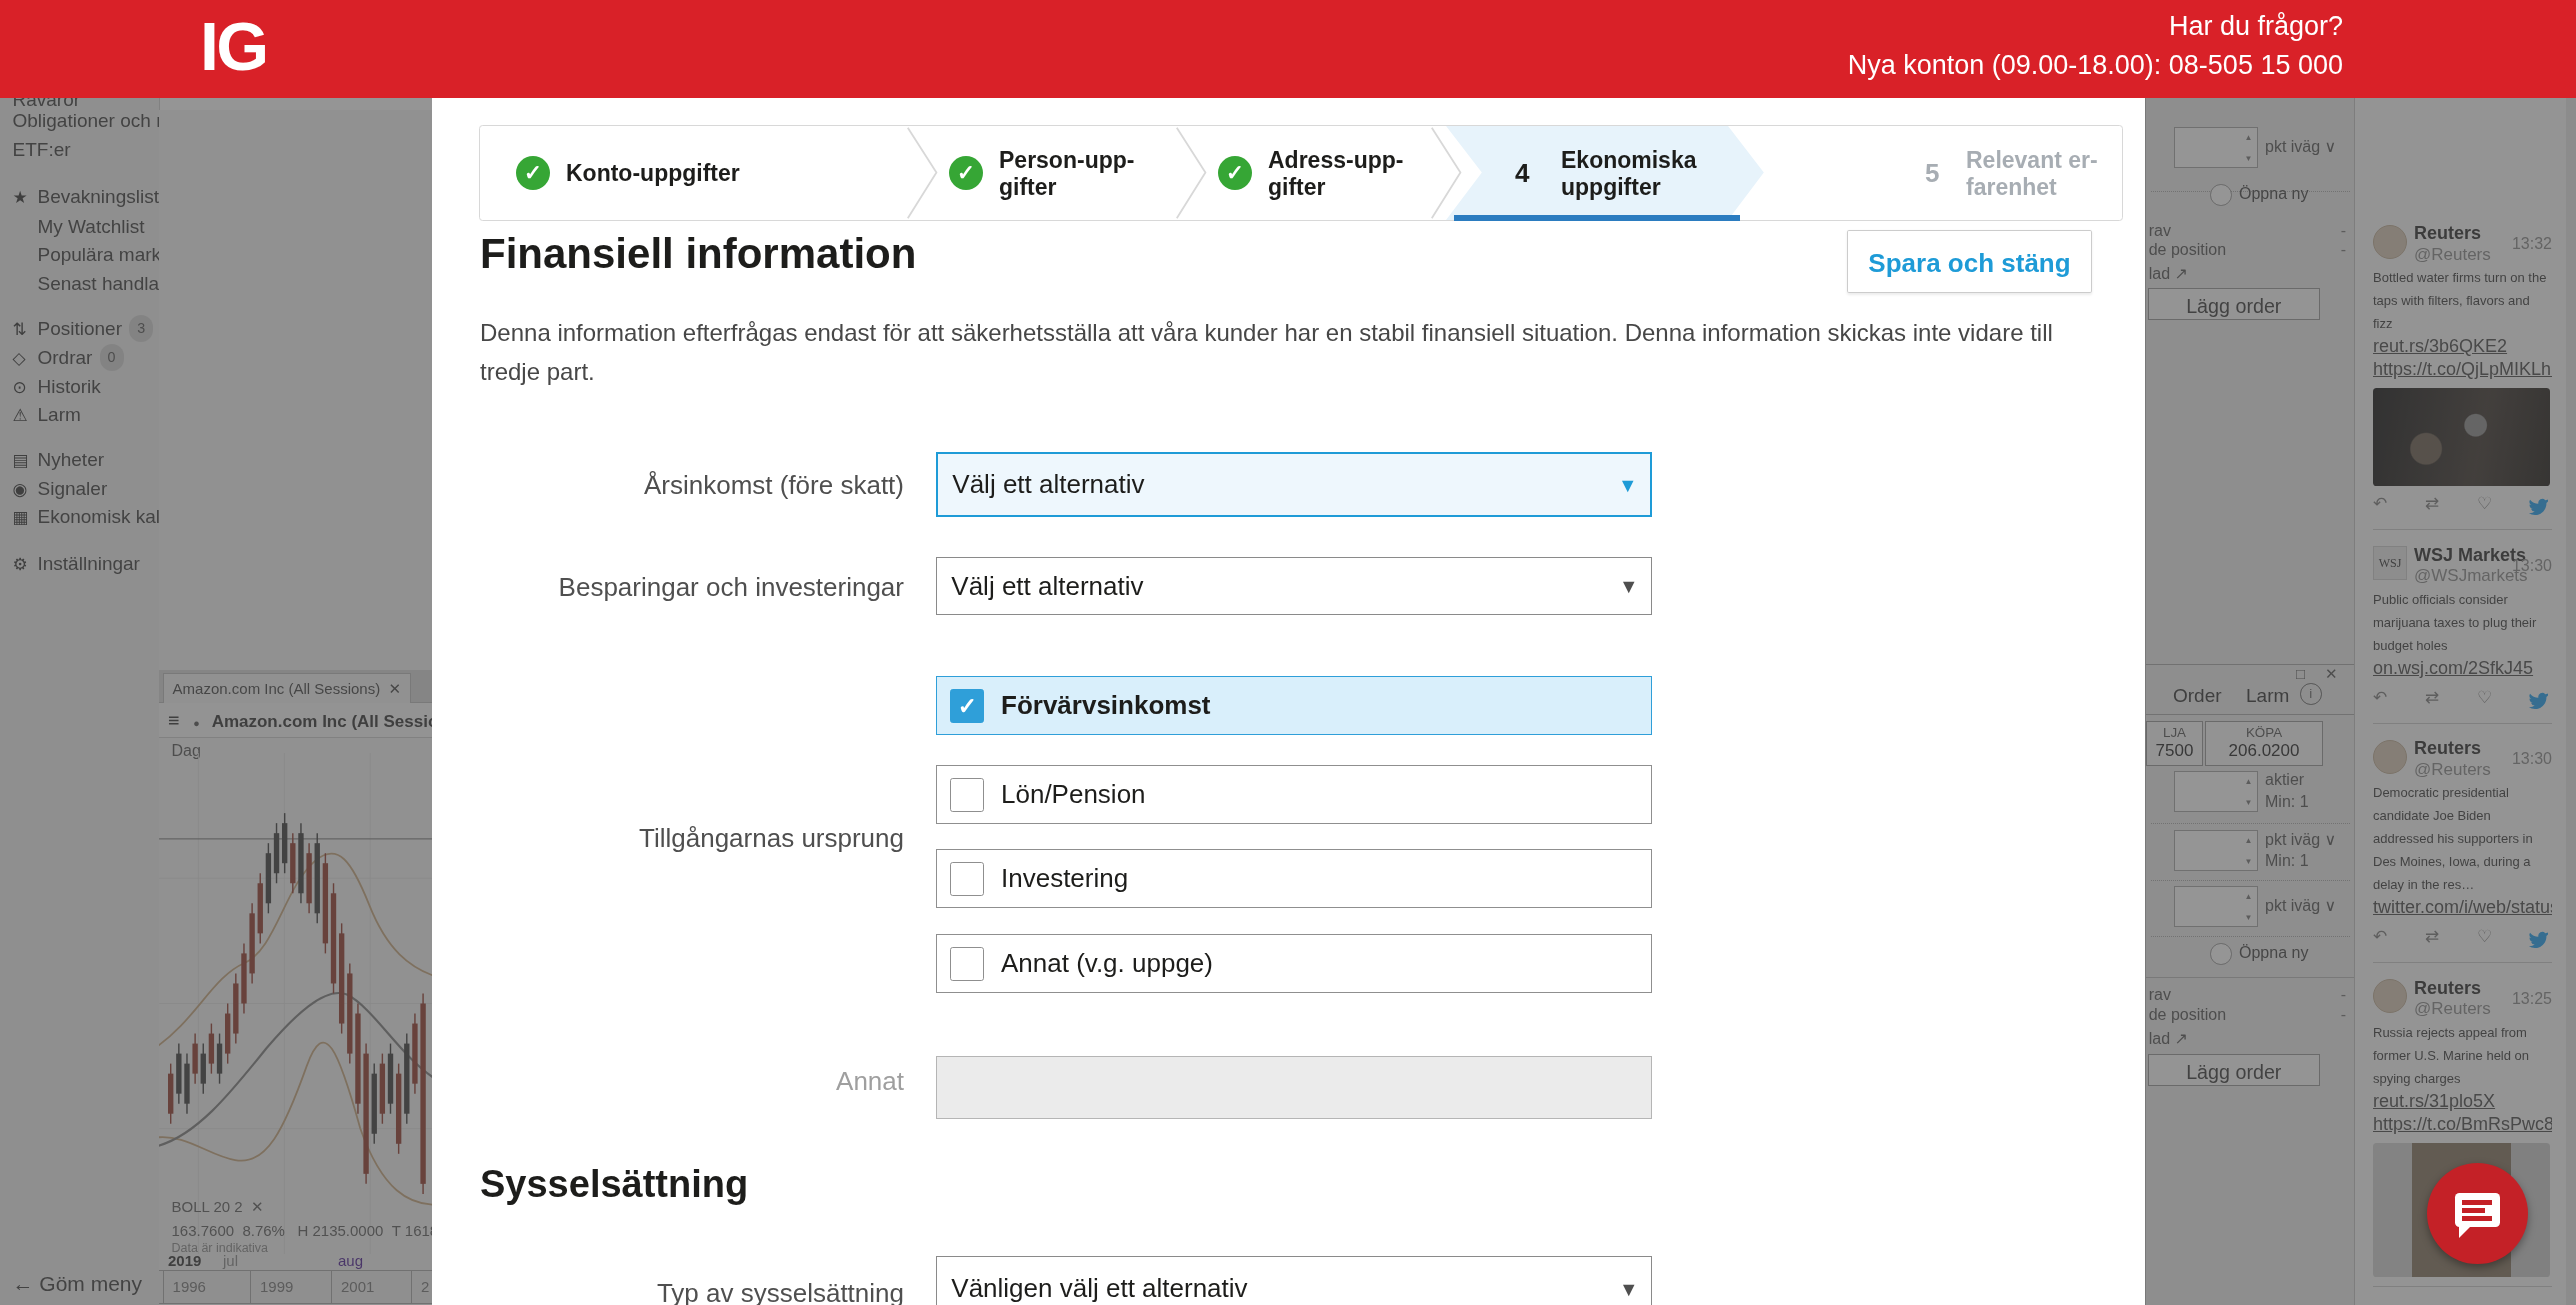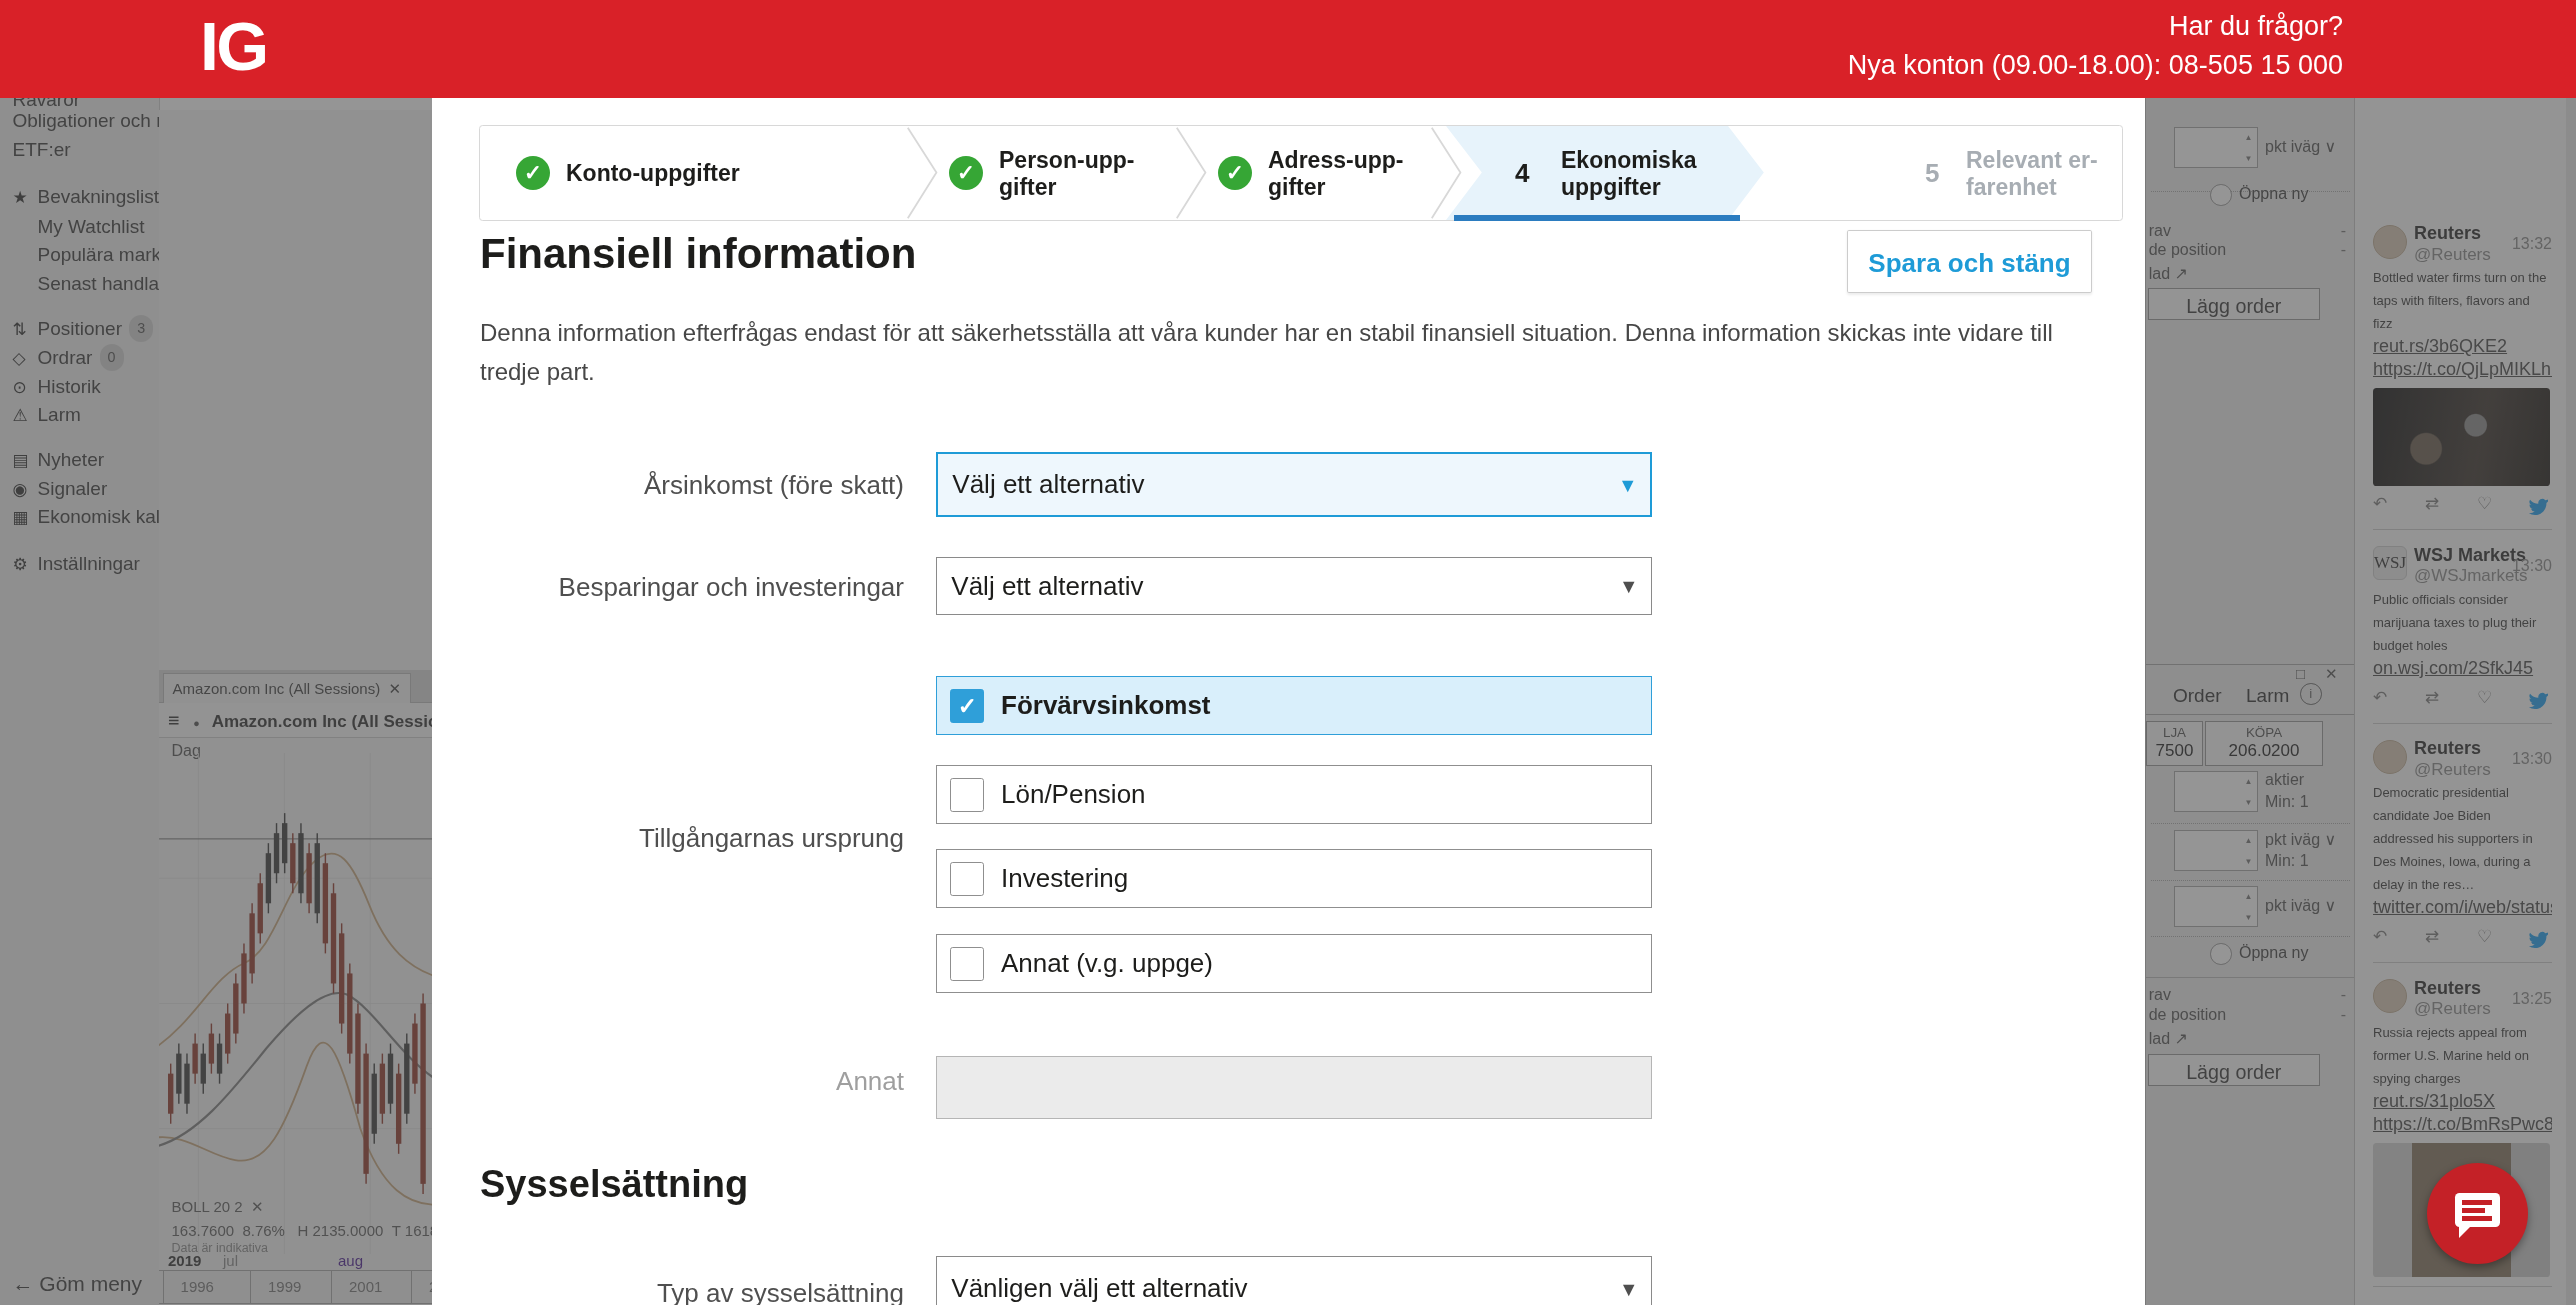--- a/index.html
+++ b/index.html
@@ -20,21 +20,21 @@
 
   
   #chart-panel{position:absolute;left:159px;top:110px;width:273px;height:1207px;background:#f6f6f6;overflow:hidden;}
   #chart-tabstrip{position:absolute;left:0;top:560px;width:273px;height:32px;background:#d8d8d8;border-bottom:0.9px solid #bdbdbd;}
   #chart-tab{position:absolute;left:3.6px;top:2.7px;height:29.5px;background:#f6f6f6;border:0.9px solid #bdbdbd;border-bottom:none;font-size:15px;color:#444;line-height:29.5px;padding:0 9px;white-space:nowrap;}
   #chart-toolbar{position:absolute;left:0;top:593px;width:273px;height:34px;background:#fbfbfb;border-bottom:0.9px solid #d0d0d0;font-size:17px;color:#333;line-height:34px;white-space:nowrap;}
   #chart-tf{position:absolute;left:12.5px;top:632px;font-size:16px;color:#555;}
   #chart-svg{position:absolute;left:0;top:643px;}
   .ch-foot{position:absolute;font-size:15px;color:#5d5d5d;white-space:nowrap;}
   #nav-strip{position:absolute;left:0px;top:1160px;width:273px;height:32px;border-top:0.9px solid #a9a9a9;border-bottom:0.9px solid #a9a9a9;background:#f1f1f1;}
-  .nav-cell{position:absolute;top:0;height:32px;border-left:0.9px solid #a9a9a9;font-size:15px;color:#777;line-height:32px;padding-left:17px;}
+  .nav-cell{position:absolute;top:0;height:32px;border-left:0.9px solid #a9a9a9;font-size:15px;color:#777;line-height:32px;padding-left:9px;}
   #chart-news-tab{position:absolute;left:12.5px;top:1194px;font-size:18px;font-weight:bold;color:#222;}
 
   
   #order-panel{position:absolute;left:2145px;top:98px;width:209px;height:1207px;background:#eeeeee;border-left:0.9px solid #bbb;overflow:hidden;}
   .spin{position:absolute;width:82px;height:39px;border:0.9px solid #a6a6a6;background:#fff;}
   .spin .a1,.spin .a2{position:absolute;right:4.5px;font-size:8px;color:#777;}
   .spin .a1{top:4.5px;} .spin .a2{bottom:4.5px;}
   .op-lbl{position:absolute;font-size:16px;color:#555;white-space:nowrap;}
   .op-dash{position:absolute;right:9px;font-size:16px;color:#777;}
   .dotted{position:absolute;left:5.4px;right:5.4px;border-top:0.9px dotted #ababab;}
@@ -47,21 +47,21 @@
   .info-i{position:absolute;width:19.7px;height:19.7px;border:1.8px solid #666;border-radius:50%;font-size:13.4px;color:#666;text-align:center;line-height:19.7px;}
   .wctl{position:absolute;font-size:15px;color:#555;}
 
   
   #news-panel{position:absolute;left:2354px;top:98px;width:222px;height:1207px;background:#fdfdfd;border-left:0.9px solid #c5c5c5;overflow:hidden;}
   #news-scroll{position:absolute;right:0;top:0;width:10.7px;height:1207px;background:#e9e9e9;}
   #news-list{position:absolute;left:18px;top:125px;width:179px;}
   .tweet{margin-bottom:14.3px;border-bottom:0.9px solid #cdcdcd;padding-bottom:9px;}
   .tw-head{position:relative;height:43px;}
   .tw-av{position:absolute;left:0;top:1.8px;width:32px;height:32px;border-radius:50%;background:#d9c9b5;border:0.9px solid #c2af97;}
-  .tw-av.sq{border-radius:6px;background:#ececec;border:0.9px solid #cfcfcf;font-family:"Liberation Serif",serif;font-size:17px;text-align:center;line-height:32px;color:#333;}
+  .tw-av.sq{border-radius:0;background:#ececec;border:0.9px solid #cfcfcf;font-family:"Liberation Serif",serif;font-size:12px;text-align:center;line-height:32px;color:#333;}
   .tw-name{position:absolute;left:41px;top:0;font-size:18px;font-weight:bold;color:#2c2c2c;white-space:nowrap;}
   .tw-handle{position:absolute;left:41px;top:21.5px;font-size:17px;color:#8b8b8b;}
   .tw-time{position:absolute;right:0;top:12px;font-size:16px;color:#8b8b8b;}
   .tw-text{font-size:13px;color:#3a3a3a;line-height:23px;}
   .tw-link{display:block;font-size:18px;color:#4a4a4a;text-decoration:underline;line-height:23px;overflow:hidden;white-space:nowrap;}
   .tw-img{margin-top:7.2px;width:177px;border-radius:3.6px;}
   .img-a{height:98px;background:radial-gradient(circle at 30% 62%,#6b5d4f 0 11%,rgba(0,0,0,0) 12%),radial-gradient(circle at 58% 38%,#8c8c8c 0 9%,rgba(0,0,0,0) 10%),linear-gradient(100deg,#141414,#3c342e 60%,#1f1b17);}
   .img-b{height:134px;background:linear-gradient(90deg,#d3d3d3 0 22%,#87755f 22% 78%,#cdcdcd 78%);}
   .tw-actions{position:relative;height:27px;margin-top:7.2px;}
   .tw-act{position:absolute;top:0;font-size:17px;color:#7d7d7d;}

